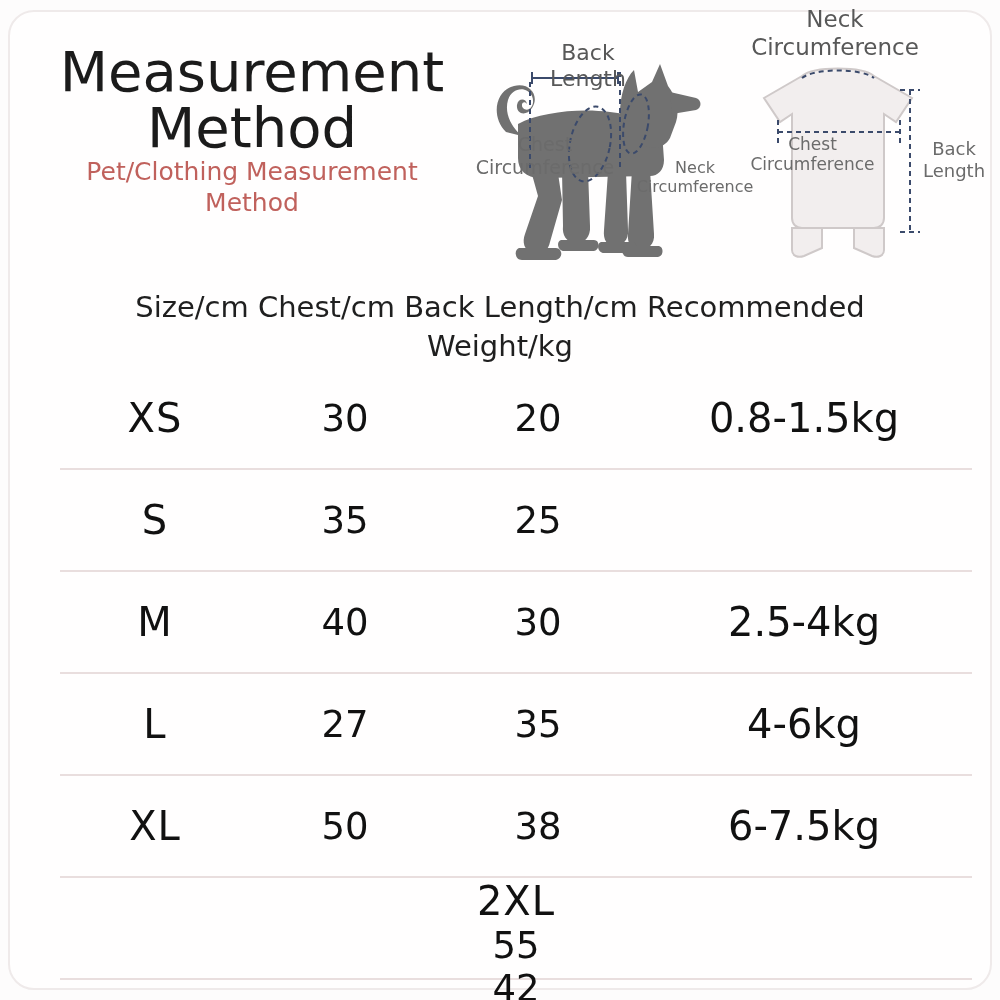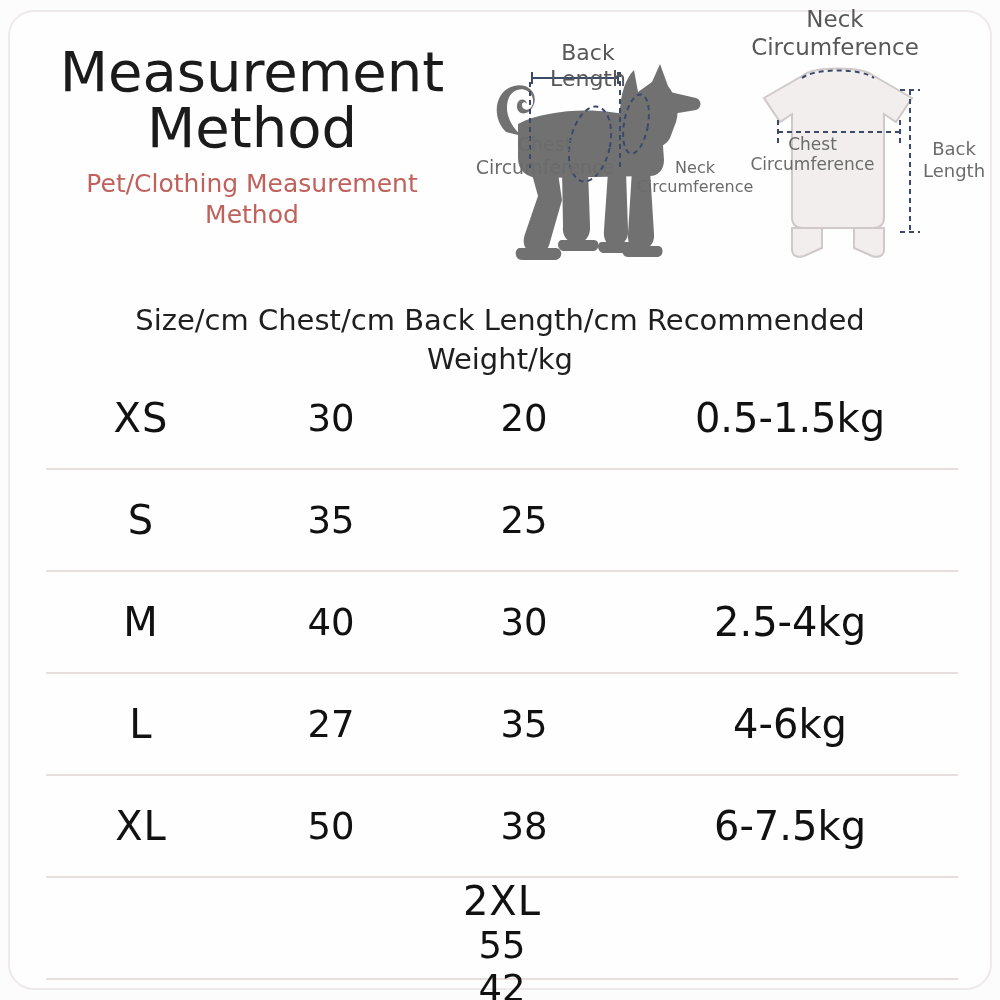--- a/index.html
+++ b/index.html
@@ -48,21 +48,21 @@
     text-align: center;
   }
   .title-main {
     font-size: 56px;
     line-height: 1.0;
     color: #1b1b1b;
     font-weight: 400;
     letter-spacing: 0px;
   }
   .title-sub {
-    margin-top: 12px;
+    margin-top: 0;
     font-size: 25px;
     line-height: 1.25;
     color: #c0615c;
     font-weight: 400;
   }
 
   
   .dog-area {
     position: absolute;
     left: 470px;
@@ -141,27 +141,26 @@
   
   .col-head {
     position: absolute;
     left: 30px;
     top: 288px;
     width: 940px;
     text-align: center;
     font-size: 29px;
     line-height: 1.35;
     color: #1f1f1f;
-    margin-top: 13px;
   }
 
   
   .table {
     position: absolute;
-    left: 46px;
+    left: 60px;
     top: 368px;
     width: 912px;
   }
   .row {
     position: relative;
     height: 100px;
     border-bottom: 2px solid #e9dede;
     display: flex;
     align-items: center;
   }
@@ -295,21 +294,21 @@
   <div class="col-head">
     <div>Size/cm Chest/cm Back Length/cm Recommended</div>
     <div>Weight/kg</div>
   </div>
 
   <div class="table">
     <div class="row">
       <div class="cell c-size">XS</div>
       <div class="cell c-chest">30</div>
       <div class="cell c-back">20</div>
-      <div class="cell c-weight">0.5-1.5kg</div>
+      <div class="cell c-weight">0.8-1.5kg</div>
     </div>
     <div class="row">
       <div class="cell c-size">S</div>
       <div class="cell c-chest">35</div>
       <div class="cell c-back">25</div>
     </div>
     <div class="row">
       <div class="cell c-size">M</div>
       <div class="cell c-chest">40</div>
       <div class="cell c-back">30</div>

